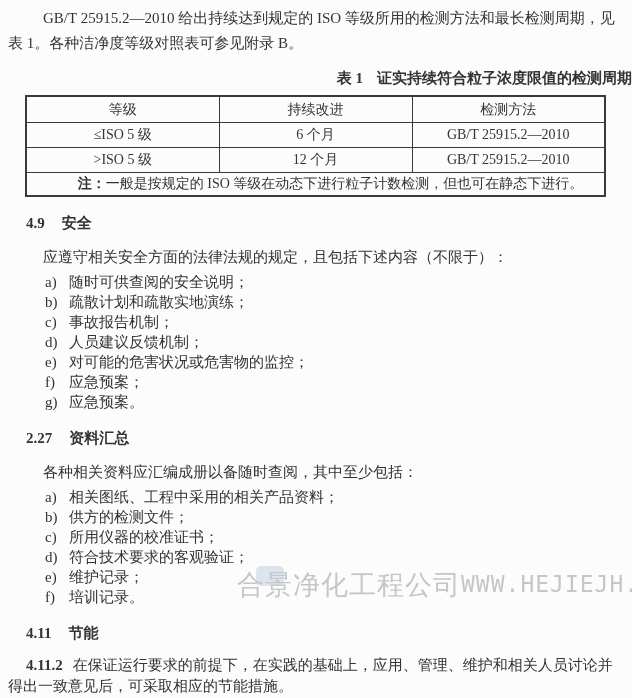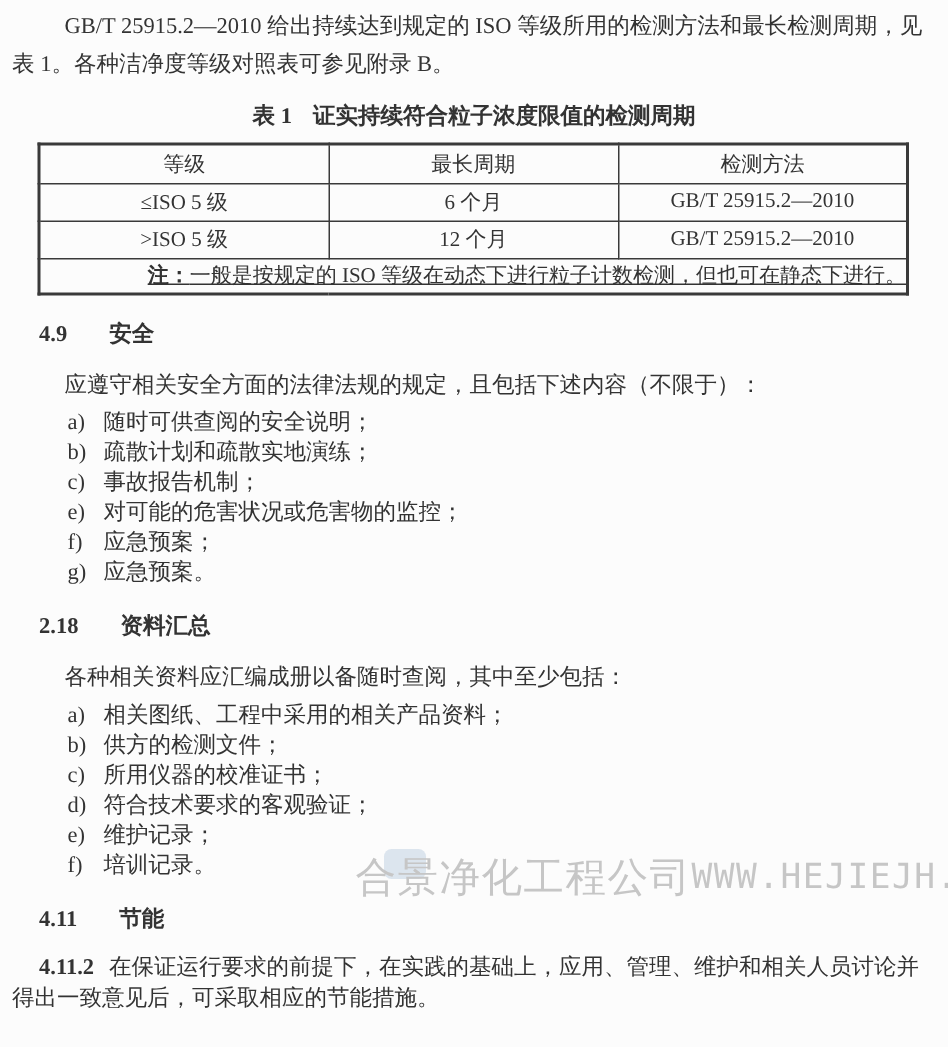--- a/index.html
+++ b/index.html
@@ -17,21 +17,21 @@
     color: #333333;
   }
   .intro-para {
     margin: 6px 14px 0 8px;
     text-indent: 35px;
     font-size: 15px;
     line-height: 25px;
   }
   .table-caption {
     margin-top: 13px;
-    text-align: center;
+    text-align: right;
     font-size: 15px;
     font-weight: bold;
     line-height: 19px;
   }
   .table-caption .caption-text { margin-left: 14px; }
   table.spec-table {
     margin: 7px 0 0 25px;
     width: 581px;
     border-collapse: collapse;
     border: 2px solid #3a3a3a;
@@ -41,32 +41,31 @@
   table.spec-table th, table.spec-table td {
     border: 1px solid #3a3a3a;
     text-align: center;
     font-weight: normal;
     padding: 0;
   }
   table.spec-table th { height: 25px; }
   table.spec-table td { height: 24px; }
   table.spec-table td.note-cell {
     height: 22px;
-    text-align: right;
+    text-align: center;
     padding-left: 30px;
-    text-decoration: underline;
   }
   .note-label { font-weight: bold; }
   h2.section-heading {
     margin: 17px 0 0 26px;
     font-size: 15px;
     font-weight: bold;
     line-height: 18px;
   }
-  h2.section-heading .sec-title { margin-left: 28px; }
+  h2.section-heading .sec-title { margin-left: 17px; }
   p.body-indent {
     margin: 15px 14px 0 8px;
     text-indent: 35px;
     font-size: 15px;
     line-height: 21px;
   }
   ul.item-list {
     list-style: none;
     margin: 4px 0 0 0;
     padding: 0 12px 0 45px;
@@ -123,21 +122,21 @@
   <p class="intro-para">GB/T 25915.2—2010 给出持续达到规定的 ISO 等级所用的检测方法和最长检测周期，见表 1。各种洁净度等级对照表可参见附录 B。</p>
 
   <div class="table-caption">
     <span>表 1</span><span class="caption-text">证实持续符合粒子浓度限值的检测周期</span>
   </div>
 
   <table class="spec-table">
     <tbody>
         <tr>
       <th>等级</th>
-      <th>最长周期</th>
+      <th>持续改进</th>
       <th>检测方法</th>
     </tr>
     <tr>
       <td>≤ISO 5 级</td>
       <td>6 个月</td>
       <td>GB/T 25915.2—2010</td>
     </tr>
     <tr>
       <td>&gt;ISO 5 级</td>
       <td>12 个月</td>
@@ -154,27 +153,28 @@
   <h2 class="section-heading">
     <span class="sec-num">4.9</span><span class="sec-title">安全</span>
   </h2>
 
   <p class="body-indent">应遵守相关安全方面的法律法规的规定，且包括下述内容（不限于）：</p>
 
   <ul class="item-list">
     <li><span class="item-letter">a)</span><span>随时可供查阅的安全说明；</span></li>
     <li><span class="item-letter">b)</span><span>疏散计划和疏散实地演练；</span></li>
     <li><span class="item-letter">c)</span><span>事故报告机制；</span></li>
+    <li><span class="item-letter">d)</span><span>人员建议反馈机制；</span></li>
     <li><span class="item-letter">e)</span><span>对可能的危害状况或危害物的监控；</span></li>
     <li><span class="item-letter">f)</span><span>应急预案；</span></li>
     <li><span class="item-letter">g)</span><span>应急预案。</span></li>
   </ul>
 
   <h2 class="section-heading">
-    <span class="sec-num">2.18</span><span class="sec-title">资料汇总</span>
+    <span class="sec-num">2.27</span><span class="sec-title">资料汇总</span>
   </h2>
 
   <p class="body-indent">各种相关资料应汇编成册以备随时查阅，其中至少包括：</p>
 
   <ul class="item-list">
     <li><span class="item-letter">a)</span><span>相关图纸、工程中采用的相关产品资料；</span></li>
     <li><span class="item-letter">b)</span><span>供方的检测文件；</span></li>
     <li><span class="item-letter">c)</span><span>所用仪器的校准证书；</span></li>
     <li><span class="item-letter">d)</span><span>符合技术要求的客观验证；</span></li>
     <li><span class="item-letter">e)</span><span>维护记录；</span></li>

